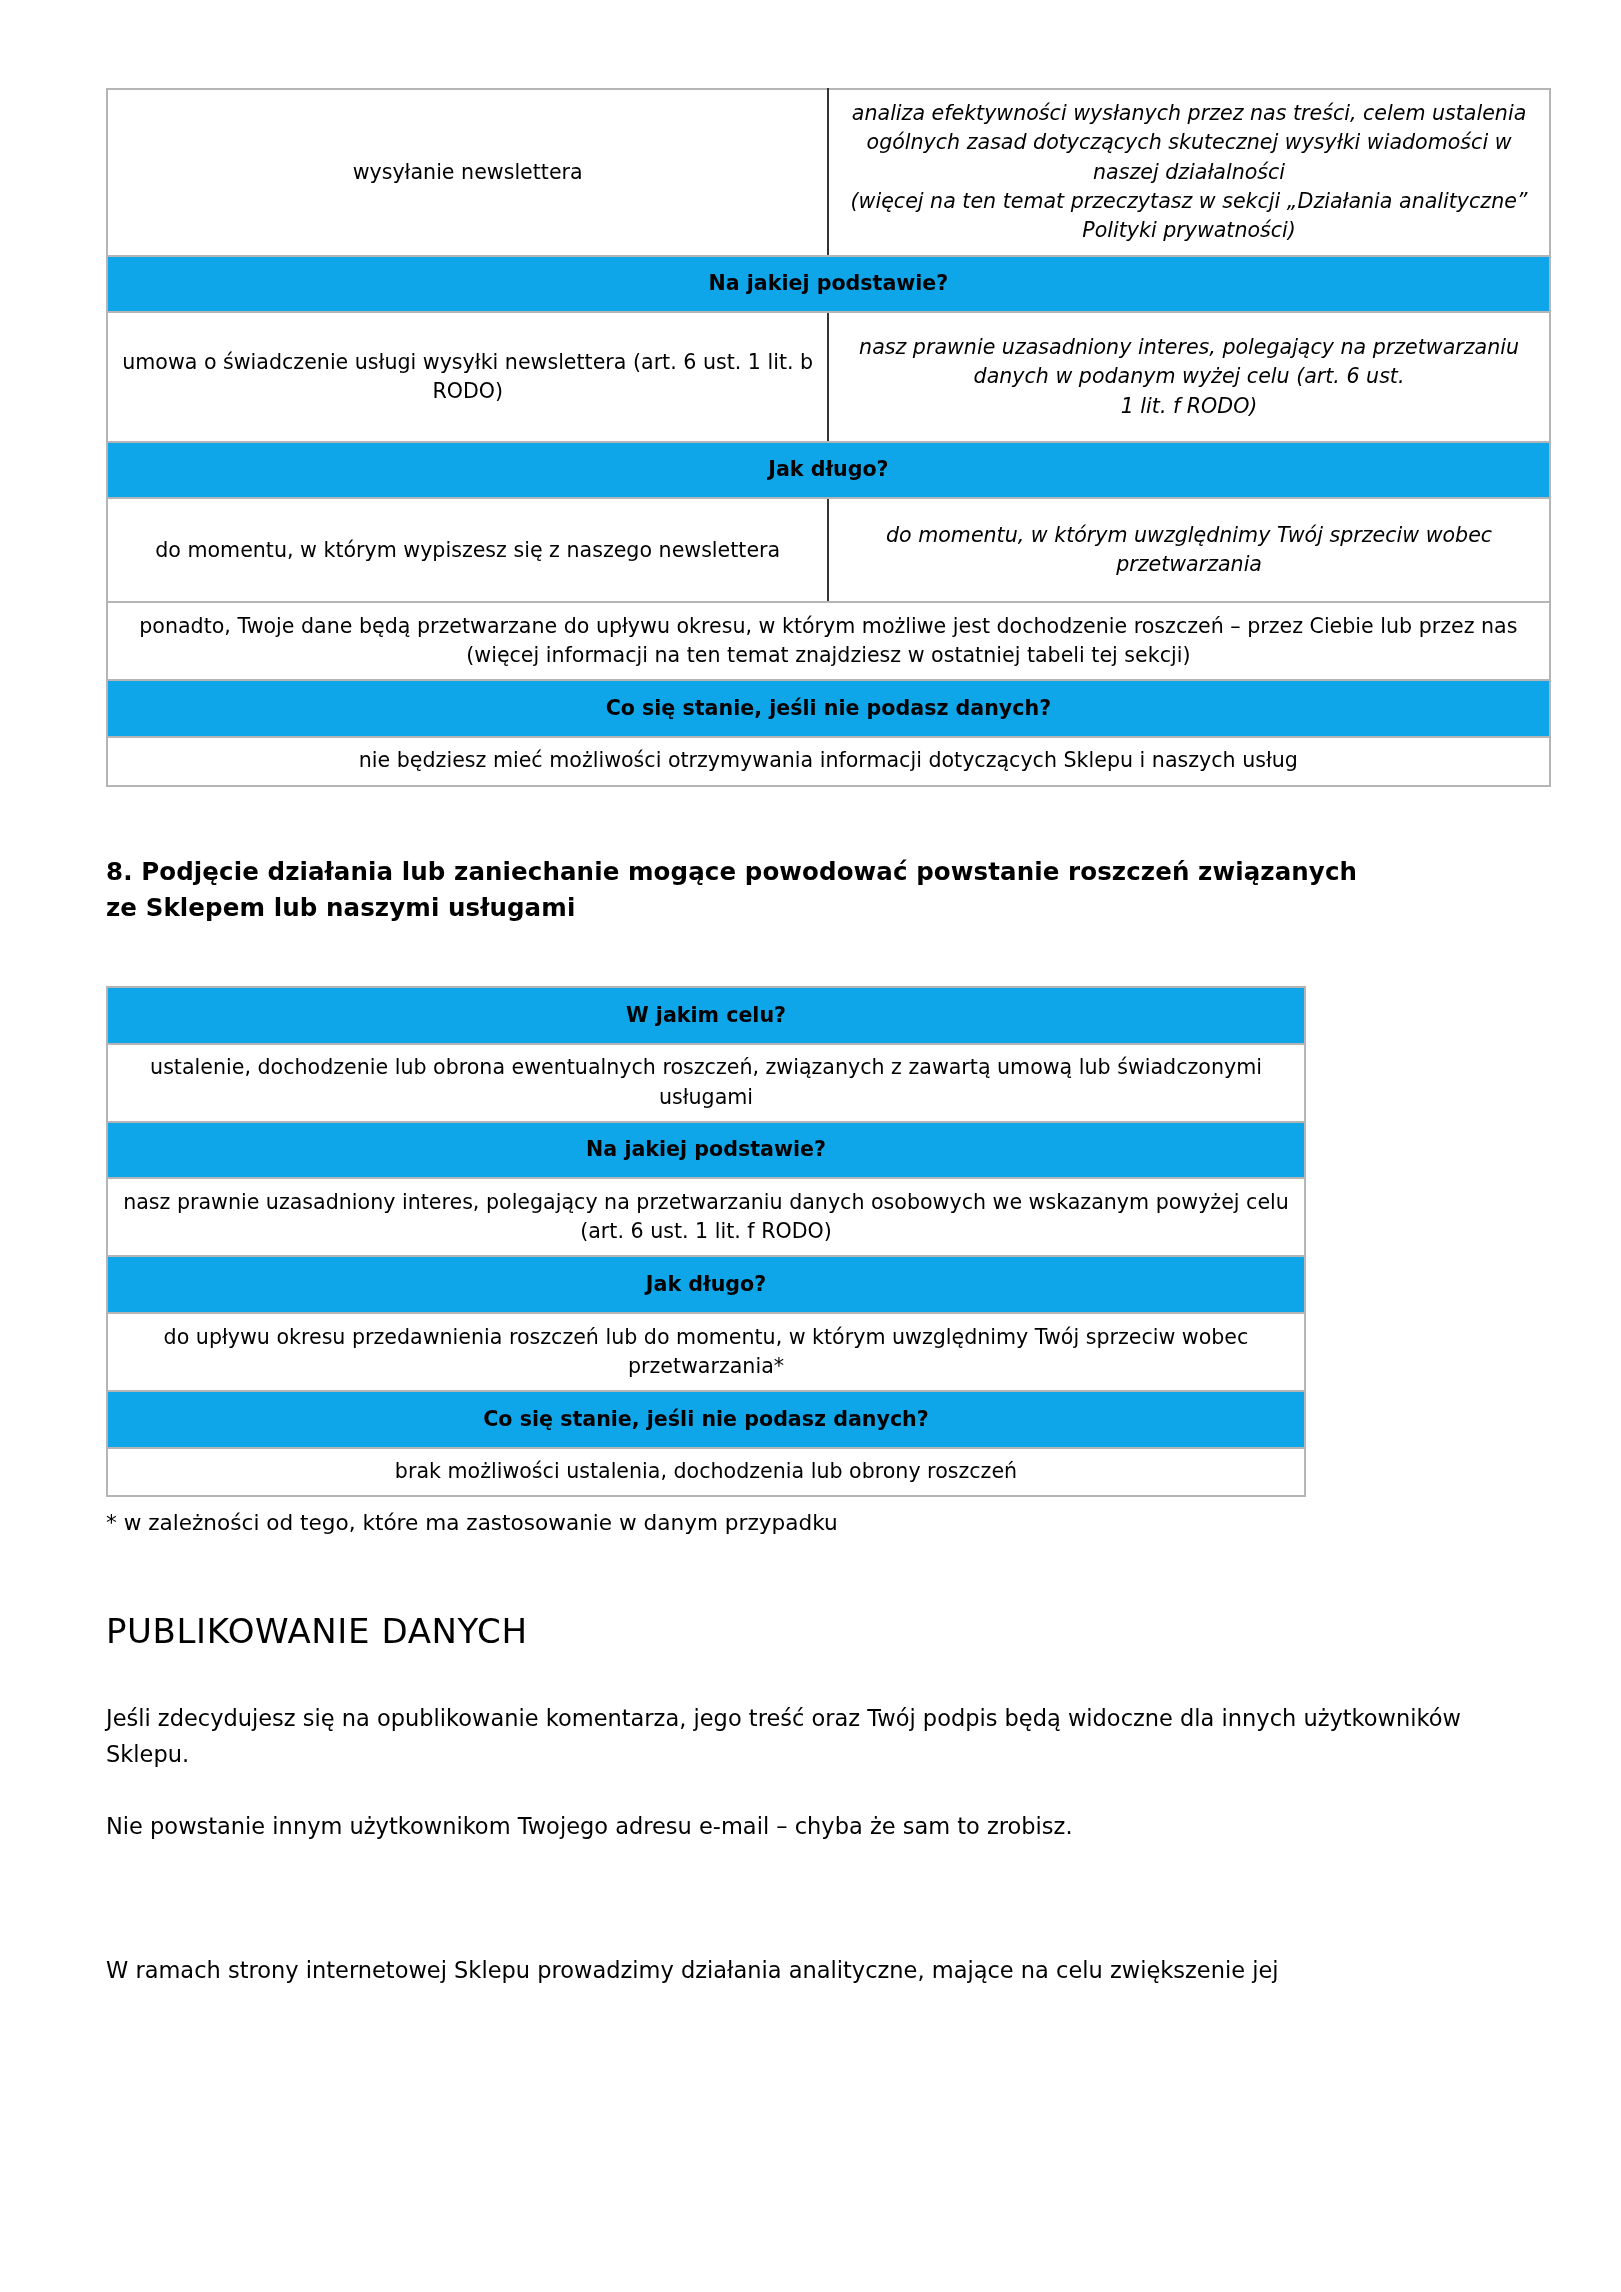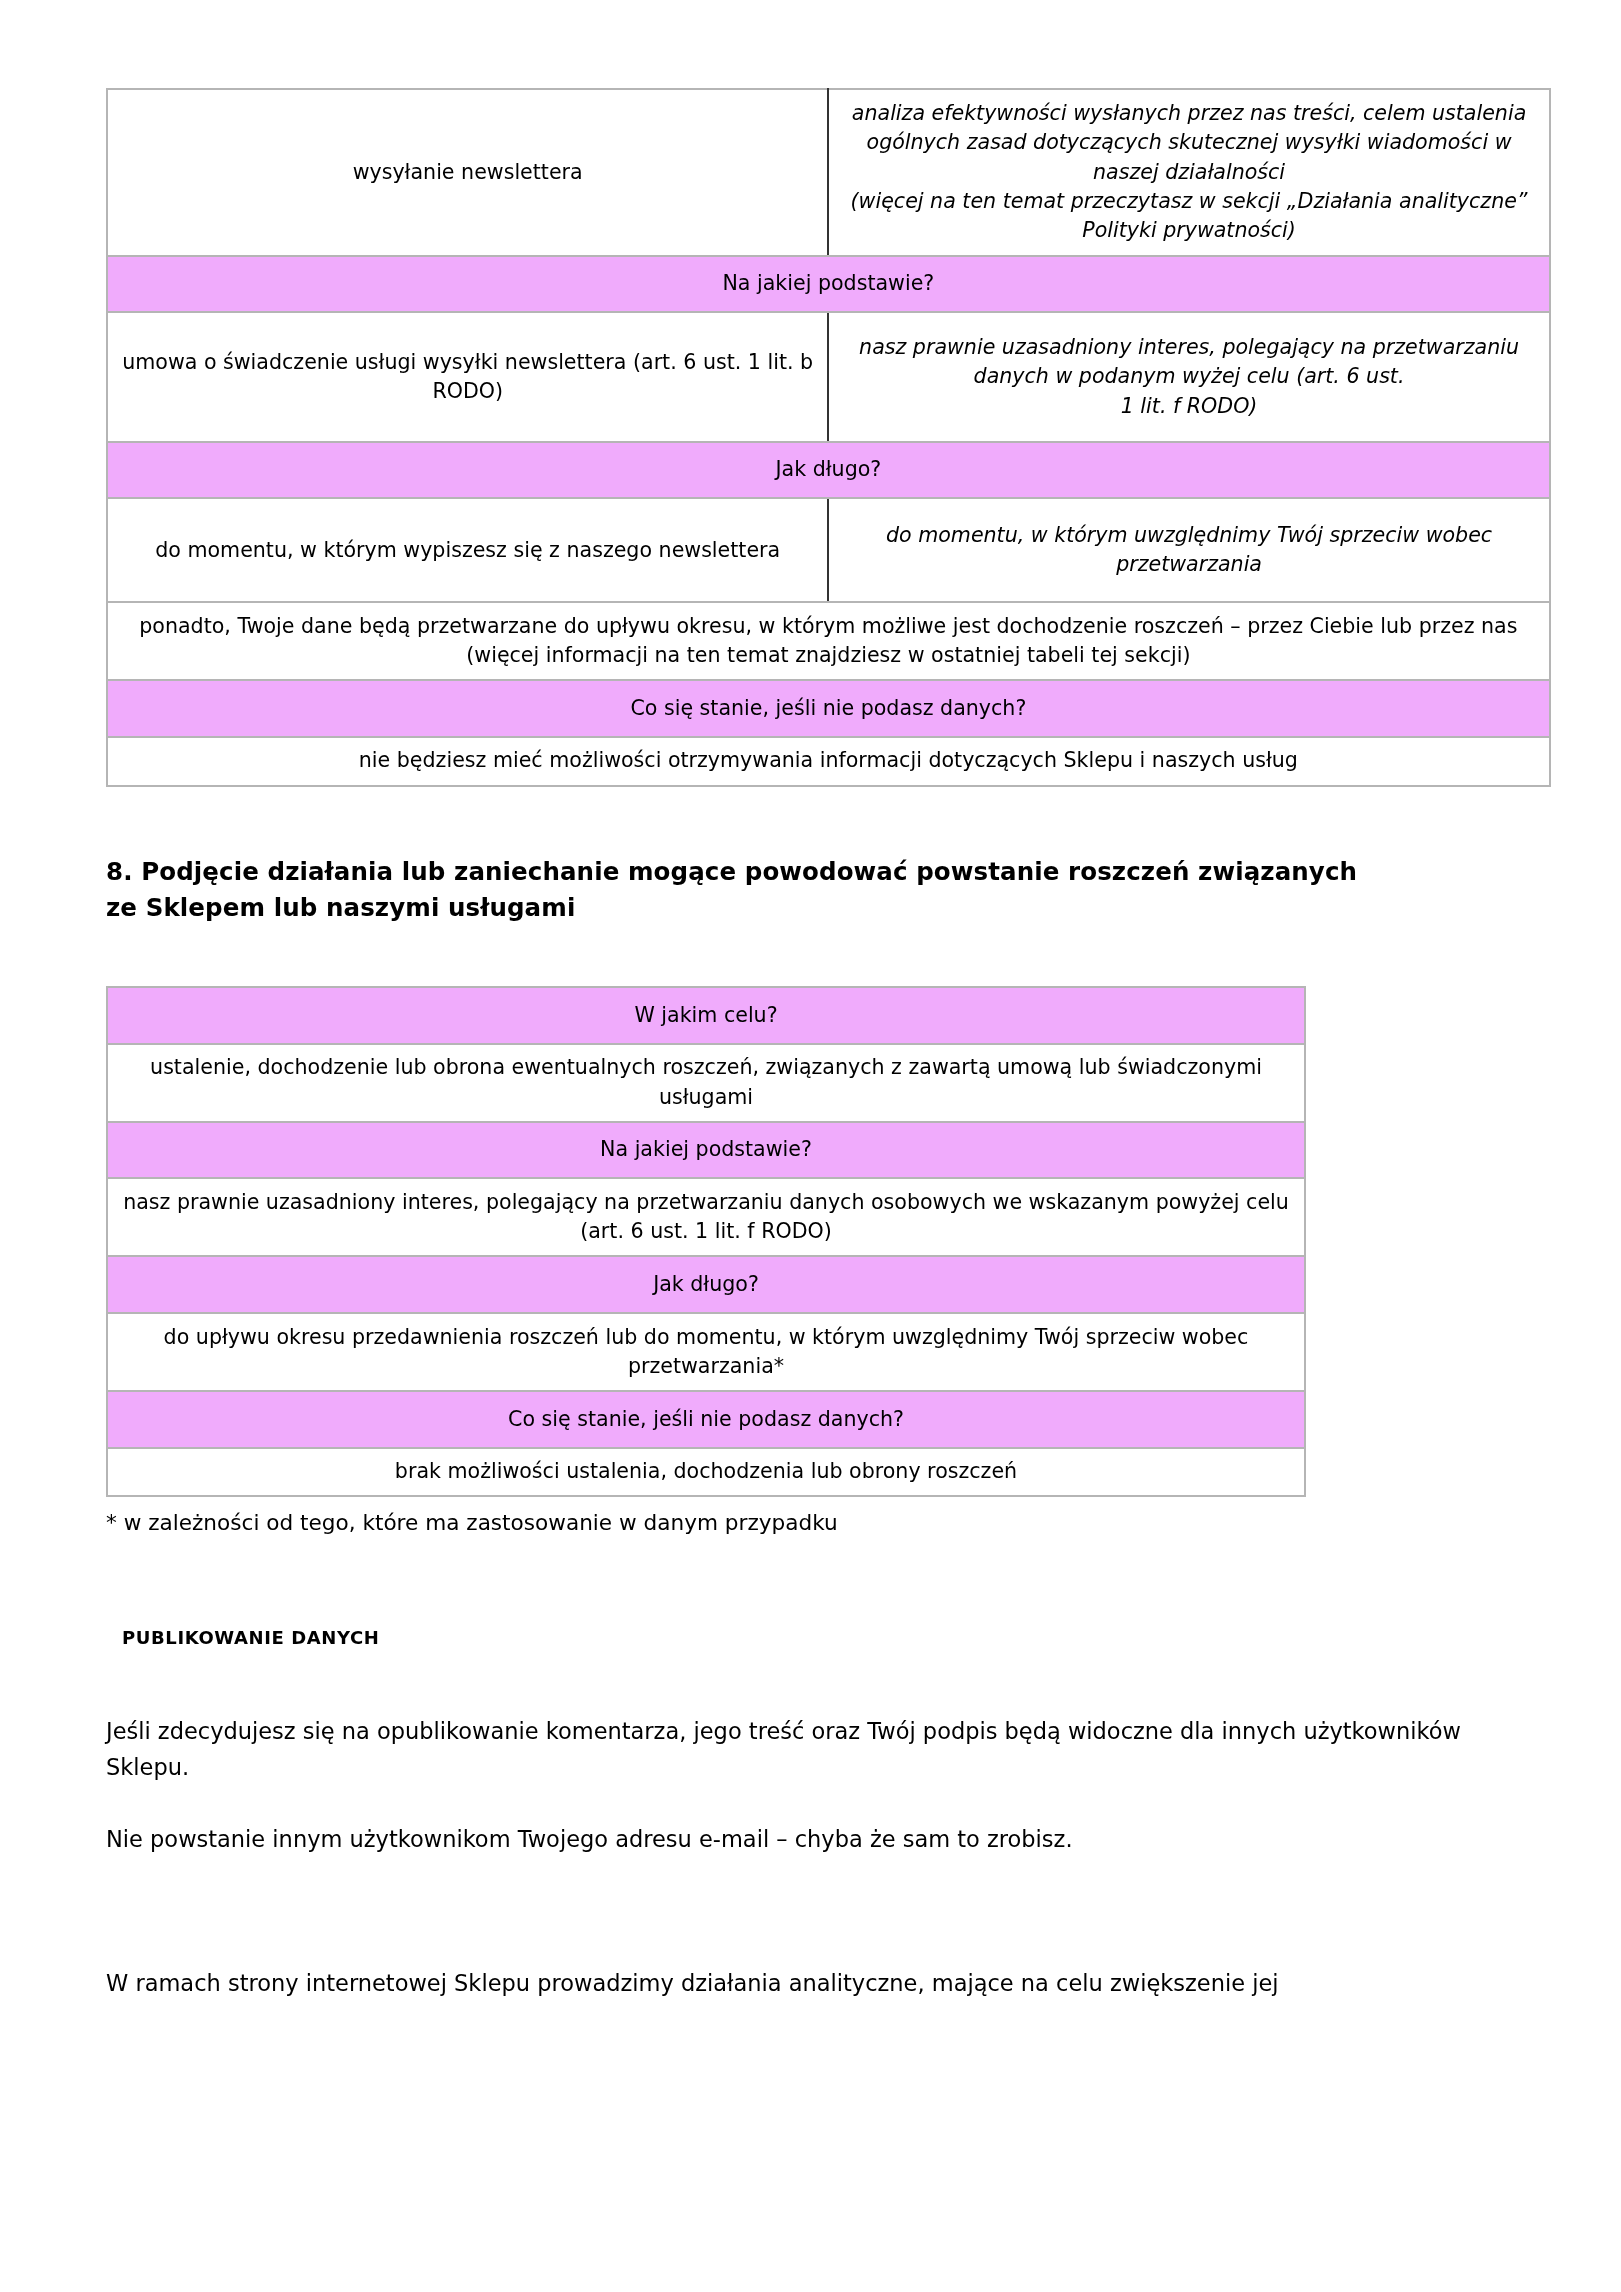--- a/index.html
+++ b/index.html
@@ -39,22 +39,22 @@
   }
   table.gdpr td {
     border: 2px solid #b5b5b5;
     padding: 8.8px 13.7px;
     text-align: center;
     vertical-align: middle;
     background: #ffffff;
     color: #000;
   }
   table.gdpr td.hdr {
-    background: #f0abfc;
-    font-weight: normal;
+    background: #0ea5e9;
+    font-weight: bold;
     padding: 12.7px 13.7px;
   }
   table.gdpr td.split-left {
     border-right: 2px solid #333333;
   }
   table.gdpr td.split-right {
     border-left: 2px solid #333333;
     font-style: italic;
   }
   .tbl1-row1 td { height: 147px; }
@@ -79,23 +79,23 @@
     margin: 0;
     text-align: justify;
     text-justify: inter-word;
     letter-spacing: 0.1px;
   }
   h2.section-num > span.l2 {
     display: block;
     text-align: left;
   }
   h3.caps-head {
-    font-size: 18px;
-    font-weight: bold;
-    margin: 16px;
+    font-size: 34px;
+    font-weight: normal;
+    margin: 0;
     letter-spacing: 0.6px;
   }
   p.body-text {
     font-size: 22.5px;
     line-height: 1.62;
     margin: 0;
     text-align: left;
   }
   p.footnote {
     font-size: 21.6px;

